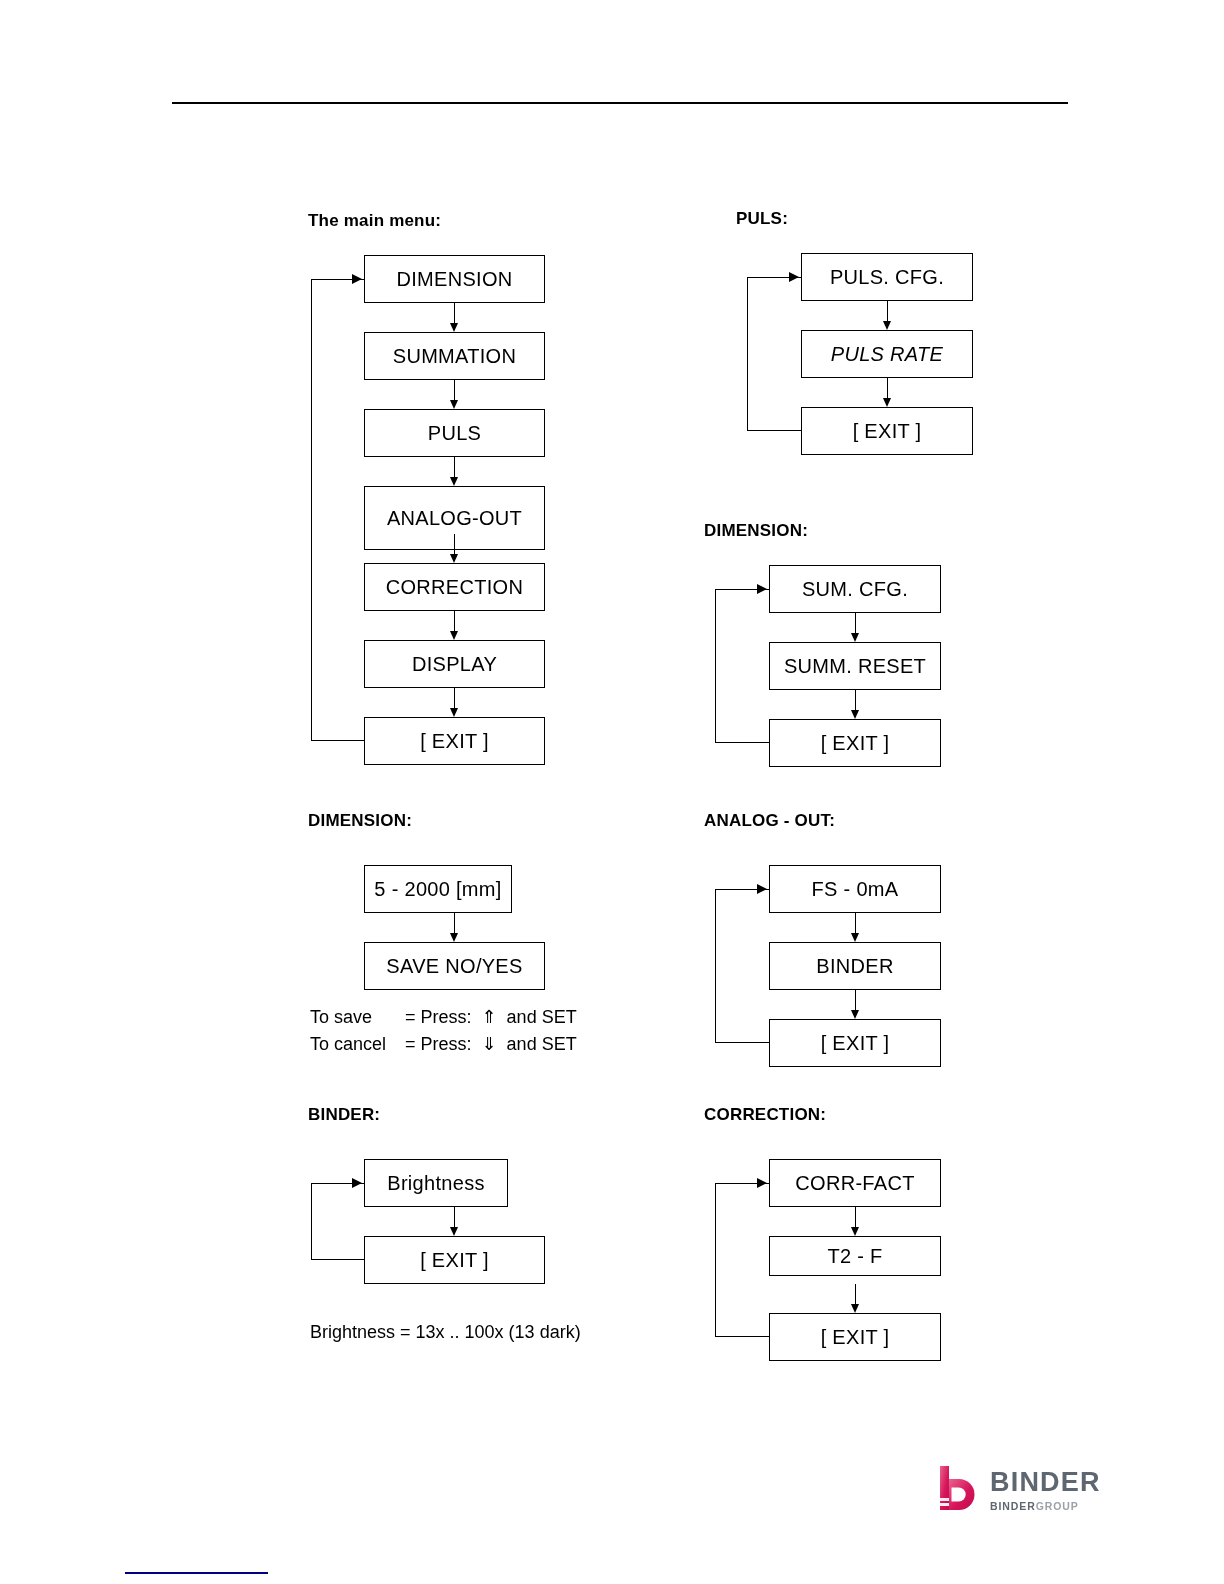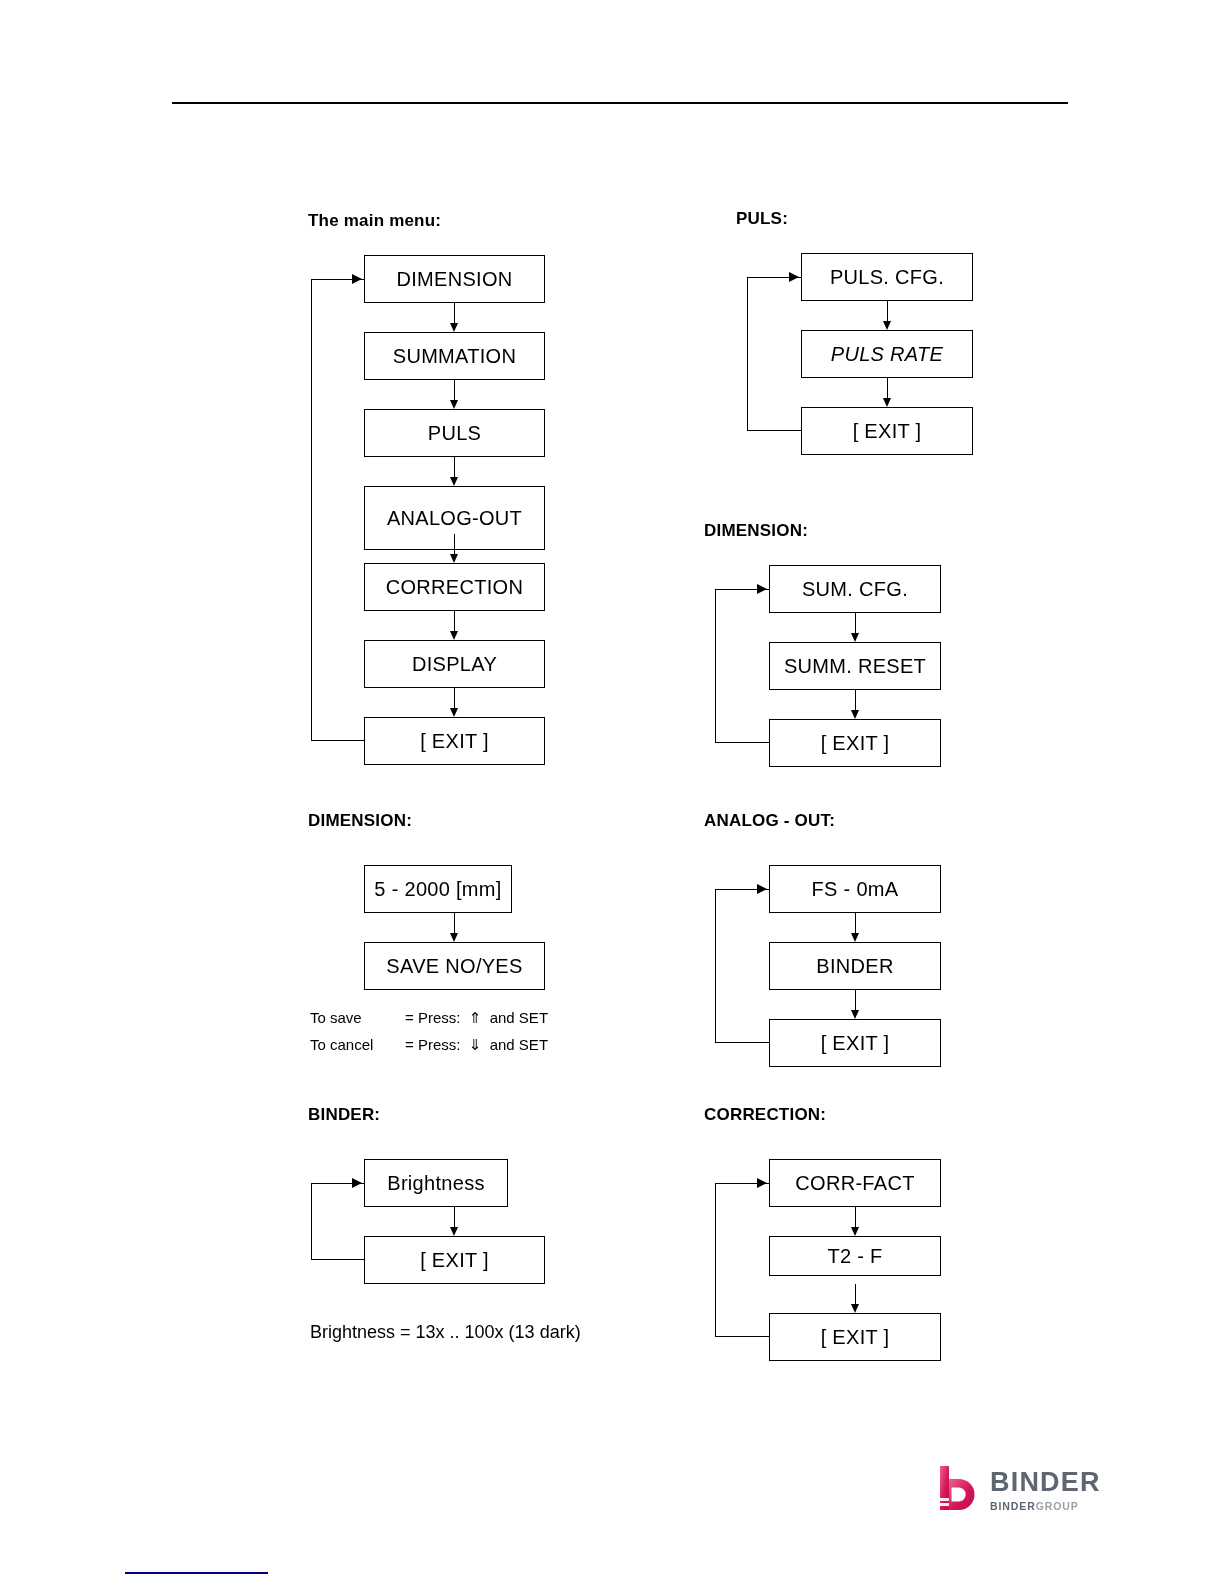--- a/index.html
+++ b/index.html
@@ -99,21 +99,21 @@
 
   
   .note {
     position: absolute;
     font-size: 18px;
     line-height: 26px;
     white-space: pre;
   }
   .note-table {
     position: absolute;
-    font-size: 15px;
+    font-size: 18px;
     line-height: 27px;
   }
   .note-row {
     display: flex;
   }
   .note-col-a { width: 95px; }
   .note-col-b { white-space: pre; }
 
   
   .logo {

